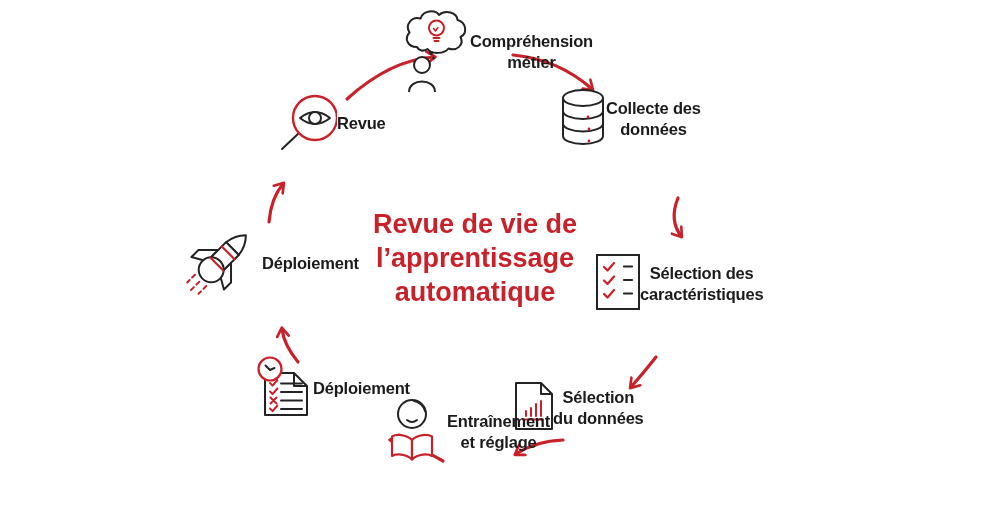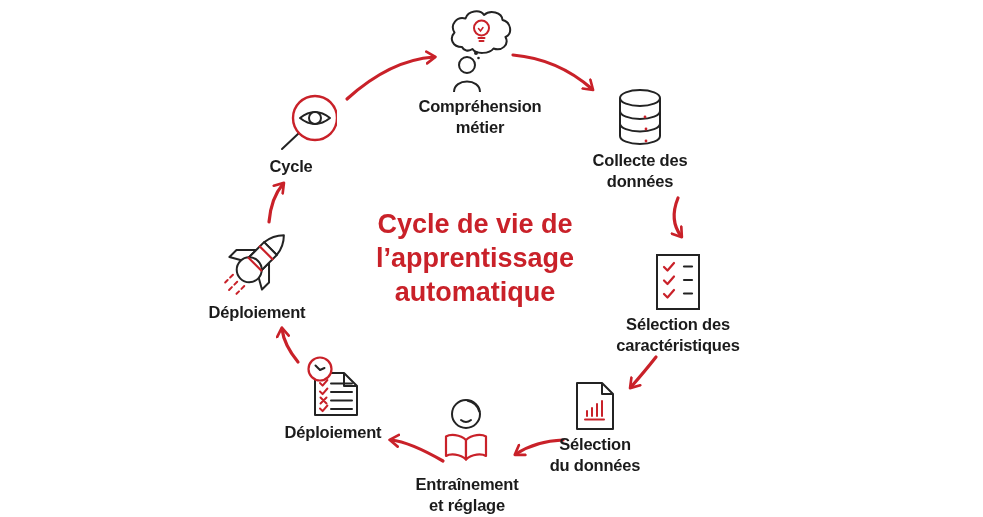--- a/index.html
+++ b/index.html
@@ -1,20 +1,20 @@
 <!DOCTYPE html>
 <html><head>
 <meta charset="utf-8">
 <style>
   * { margin:0; padding:0; box-sizing:border-box; }
   html,body { background:#ffffff; }
   body { font-family:"Liberation Sans","DejaVu Sans",sans-serif; }
   .canvas { position:relative; width:983px; height:517px; background:#ffffff; overflow:hidden; }
   .arrows { position:absolute; left:0; top:0; width:983px; height:517px; pointer-events:none; }
-  .stage { position:absolute; display:flex; flex-direction:column; align-items:center; }
+  .stage { position:absolute; display:flex; flex-direction:row; align-items:center; }
   .stage svg { display:block; flex:0 0 auto; }
   .stage-label {
     margin-top:4px; font-weight:bold; font-size:16.5px; line-height:1.28;
     color:#1b1b1b; text-align:center; white-space:pre-line; letter-spacing:-0.2px;
   }
   .title {
     position:absolute; left:350px; top:208px; width:250px; text-align:center;
     font-weight:bold; font-size:27px; line-height:1.25; color:#c92129; white-space:pre-line;
   }
   .revue-icon { align-self:flex-start; margin-left:62px; }
@@ -44,21 +44,21 @@
       <path d="M513 55 Q558 59 592 89" marker-end="url(#ah)"></path>
       <path d="M678 198 Q669 220 681 236" marker-end="url(#ah)"></path>
       <path d="M656 357 Q645 371 631 387" marker-end="url(#ah)"></path>
       <path d="M563 440 Q536 441 516 454" marker-end="url(#ah)"></path>
       <path d="M443 461 Q410 442 391 440" marker-end="url(#ah)"></path>
       <path d="M298 362 Q284 345 282 329" marker-end="url(#ah)"></path>
       <path d="M269 222 Q271 198 283 184" marker-end="url(#ah)"></path>
     </g>
   </svg>
 
-  <div class="title">Cycle de vie de
+  <div class="title">Revue de vie de
 l’apprentissage
 automatique</div>
 
   <div class="stage st-comprehension">
     <svg width="70" height="84" viewBox="0 0 70 84" xmlns="http://www.w3.org/2000/svg">
       <path d="M17 39 C7.5 39 4 30.5 9.5 24.5 C4.5 16.5 12 8 20.5 10.5 C23 2.5 35 1 39 7 C45 1.5 57 4 57.5 12 C66 14 68 25.5 60.5 29 C64.5 37 56.5 43.5 48.5 40.5 C44.5 46 31 46.5 27.5 41 C23.5 44 18.5 42.5 17 39 Z" fill="#fff" stroke="#232323" stroke-width="2" stroke-linejoin="round"></path>
       <circle cx="36.5" cy="20" r="7.5" fill="none" stroke="#c92129" stroke-width="2"></circle>
       <path d="M33.5 20.5 l2 2.5 2.5 -3.5" fill="none" stroke="#c92129" stroke-width="1.5" stroke-linecap="round"></path>
       <path d="M33.5 30 h6 M34.5 33 h4" stroke="#c92129" stroke-width="2" stroke-linecap="round"></path>
       <circle cx="31" cy="45" r="2" fill="#232323"></circle>
@@ -177,16 +177,16 @@
     <div class="stage-label">Déploiement</div>
   </div>
 
   <div class="stage st-revue">
     <svg class="revue-icon" width="64" height="60" viewBox="0 0 64 60" xmlns="http://www.w3.org/2000/svg">
       <path d="M26 41 L9 57" fill="none" stroke="#232323" stroke-width="2" stroke-linecap="round"></path>
       <circle cx="42" cy="26" r="22" fill="#fff" stroke="#c92129" stroke-width="2.4"></circle>
       <path d="M27 26 Q42 14 57 26 Q42 38 27 26 Z" fill="#fff" stroke="#232323" stroke-width="2" stroke-linejoin="round"></path>
       <circle cx="42" cy="26" r="6" fill="#fff" stroke="#232323" stroke-width="2"></circle>
     </svg>
-    <div class="stage-label">Cycle</div>
+    <div class="stage-label">Revue</div>
   </div>
 
 </div>
 
 </body></html>

